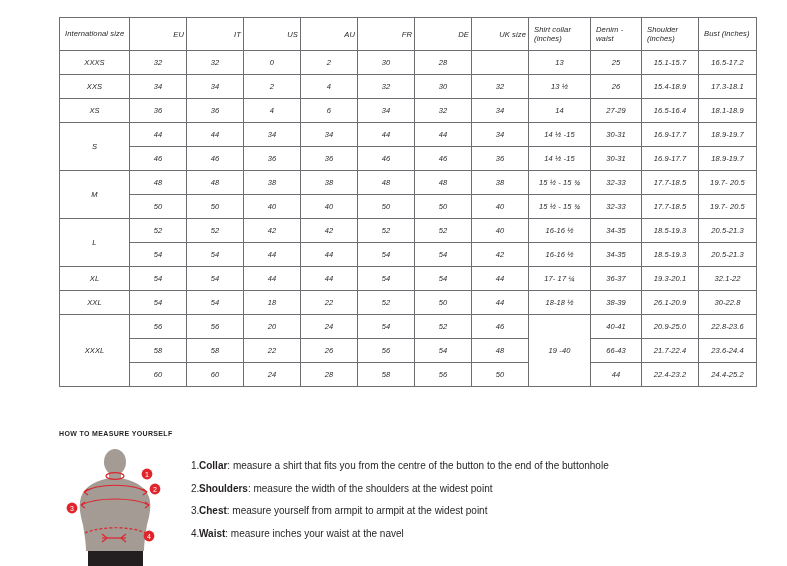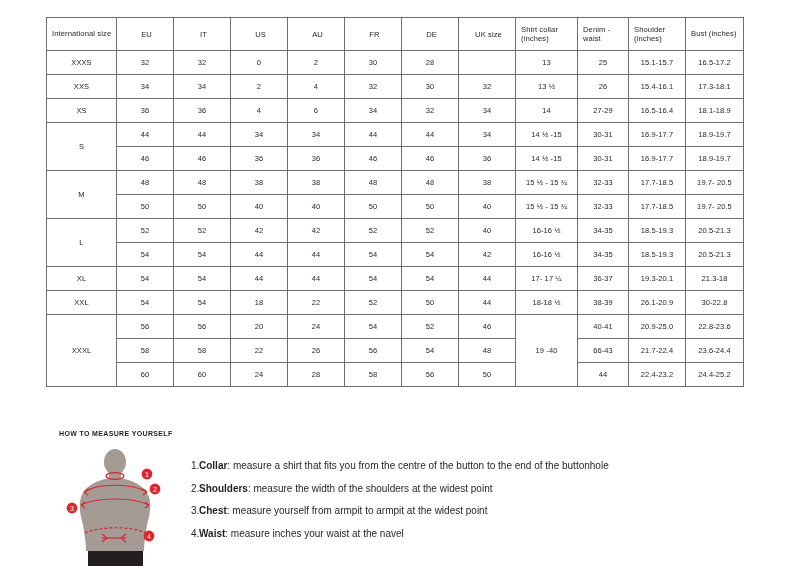--- a/index.html
+++ b/index.html
@@ -10,25 +10,26 @@
   body {
     width: 787px;
     height: 566px;
     font-family: "Liberation Sans", sans-serif;
     color: #231f20;
     position: relative;
     overflow: hidden;
   }
   #size-table {
     position: absolute;
-    left: 46px;
+    left: 59px;
     top: 17px;
     width: 670px;
     border-collapse: collapse;
     table-layout: fixed;
+    font-style: italic;
   }
   #size-table td, #size-table th {
     border: 1px solid #6d6e71;
     font-size: 7.5px;
     font-weight: normal;
     text-align: center;
     vertical-align: middle;
     height: 23px;
     padding: 0 2px;
     color: #231f20;
@@ -37,21 +38,21 @@
   #size-table thead td {
     height: 32px;
     font-size: 7.6px;
   }
   #size-table thead td.left-head {
     text-align: left;
     padding-left: 5px;
     line-height: 1.25;
   }
   #size-table thead td.hdr {
-    text-align: center;
+    text-align: right;
     padding-left: 5px;
   }
   .col-intl { width: 70px; }
   .col-eu { width: 57px; }
   .col-it { width: 57px; }
   .col-us { width: 57px; }
   .col-au { width: 57px; }
   .col-fr { width: 57px; }
   .col-de { width: 57px; }
   .col-uk { width: 57px; }
@@ -156,21 +157,21 @@
         <td rowspan="1">XXS</td>
         <td>34</td>
         <td>34</td>
         <td>2</td>
         <td>4</td>
         <td>32</td>
         <td>30</td>
         <td>32</td>
         <td>13 ½</td>
         <td>26</td>
-        <td>15.4-16.1</td>
+        <td>15.4-18.9</td>
         <td>17.3-18.1</td>
       </tr>
       <tr>
         <td rowspan="1">XS</td>
         <td>36</td>
         <td>36</td>
         <td>4</td>
         <td>6</td>
         <td>34</td>
         <td>32</td>
@@ -266,21 +267,21 @@
         <td>54</td>
         <td>54</td>
         <td>44</td>
         <td>44</td>
         <td>54</td>
         <td>54</td>
         <td>44</td>
         <td>17- 17 ¼</td>
         <td>36-37</td>
         <td>19.3-20.1</td>
-        <td>21.3-18</td>
+        <td>32.1-22</td>
       </tr>
       <tr>
         <td rowspan="1">XXL</td>
         <td>54</td>
         <td>54</td>
         <td>18</td>
         <td>22</td>
         <td>52</td>
         <td>50</td>
         <td>44</td>

